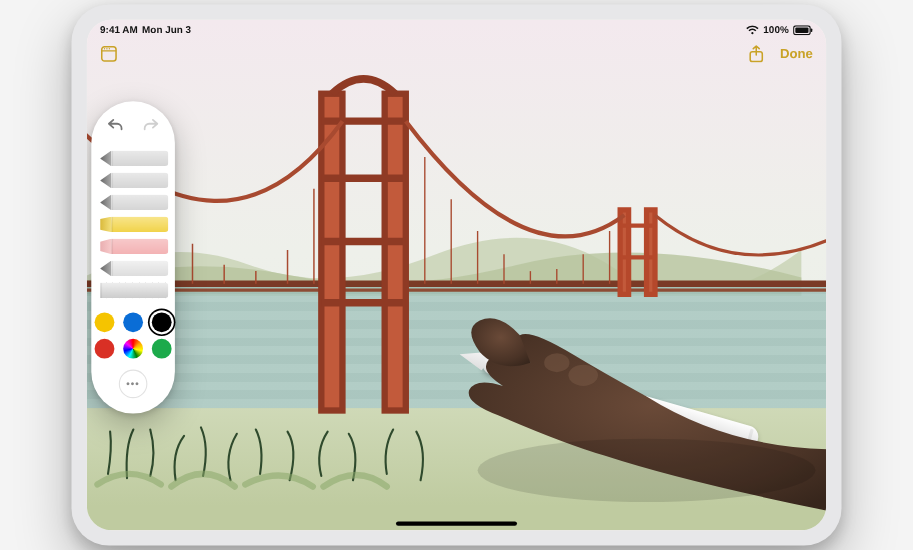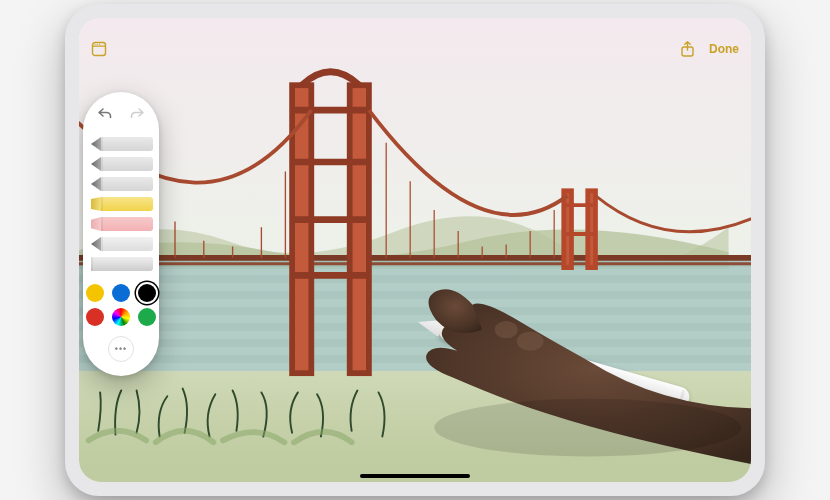--- a/index.html
+++ b/index.html
@@ -147,20 +147,41 @@
     width: 110px; height: 4px; border-radius: 2px; background: #000;
     z-index: 60;
   }
 </style>
 </head>
 <body>
 
 <div class="device">
   <div class="screen">
 
+    <div class="status-bar">
+      <div class="status-left">
+        <span>9:41 AM</span>
+        <span>Mon Jun 3</span>
+      </div>
+      <div class="status-right">
+        <span class="wifi-icon">
+          <svg width="12" height="9" viewBox="0 0 12 9">
+              <path d="M6 8.2a1 1 0 100-2 1 1 0 000 2zm-2.6-2.7a3.7 3.7 0 015.2 0l1-1a5.1 5.1 0 00-7.2 0l1 1zm-2-2a6.6 6.6 0 019.2 0l1-1a8 8 0 00-11.2 0l1 1z" fill="currentColor"></path>
+            </svg>
+        </span>
+        <span>100%</span>
+        <span class="battery-icon">
+          <svg width="18" height="9" viewBox="0 0 18 9">
+              <rect x="0.5" y="0.5" width="15" height="8" rx="2" fill="none" stroke="currentColor"></rect>
+              <rect x="2" y="2" width="12" height="5" rx="1" fill="currentColor"></rect>
+              <rect x="16" y="3" width="1.5" height="3" rx="0.7" fill="currentColor"></rect>
+            </svg>
+        </span>
+      </div>
+    </div>
 
     <div class="app-bar">
       <div class="app-bar-left">
         <span class="app-icon">
           <svg width="16" height="16" viewBox="0 0 16 16">
               <rect x="1.5" y="1.5" width="13" height="13" rx="2.5" fill="none" stroke="currentColor" stroke-width="1.4"></rect>
               <path d="M1.5 5.2h13" stroke="currentColor" stroke-width="1.2"></path>
               <circle cx="4" cy="3.3" r="0.6" fill="currentColor"></circle>
               <circle cx="6.2" cy="3.3" r="0.6" fill="currentColor"></circle>
               <circle cx="8.4" cy="3.3" r="0.6" fill="currentColor"></circle>

